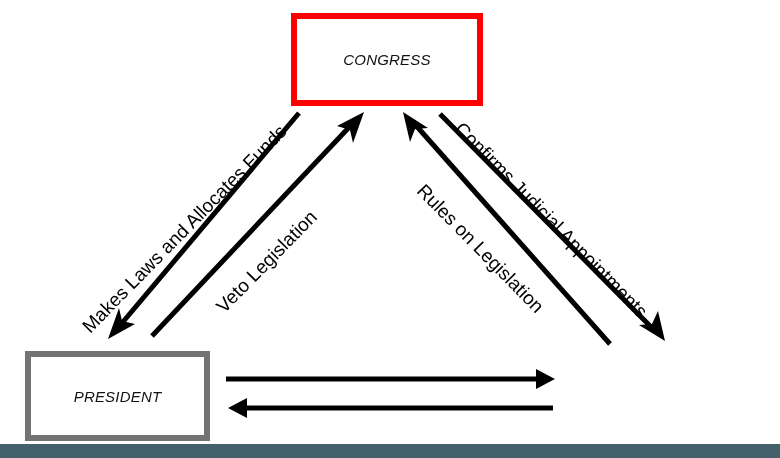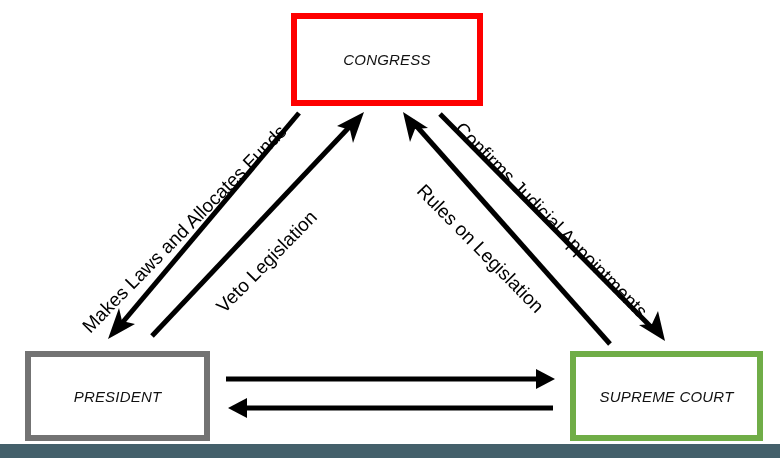--- a/index.html
+++ b/index.html
@@ -125,23 +125,20 @@
   </svg>
 
   <div class="node" id="node-congress">
     <span class="node-label">CONGRESS</span>
   </div>
 
   <div class="node" id="node-president">
     <span class="node-label">PRESIDENT</span>
   </div>
 
-  <div class="node" id="node-supreme-court">
-    <span class="node-label">SUPREME COURT</span>
-  </div>
 
   <div class="edge-label" style="left:78px; top:322px; transform: rotate(-45.5deg);">Makes Laws and Allocates Funds</div>
 
   <div class="edge-label" style="left:212px; top:302px; transform: rotate(-45.5deg);">Veto Legislation</div>
 
   <div class="edge-label" style="left:466px; top:118px; transform: rotate(45.5deg);">Confirms Judicial Appointments</div>
 
   <div class="edge-label" style="left:428px; top:180px; transform: rotate(45.5deg);">Rules on Legislation</div>
 
 

